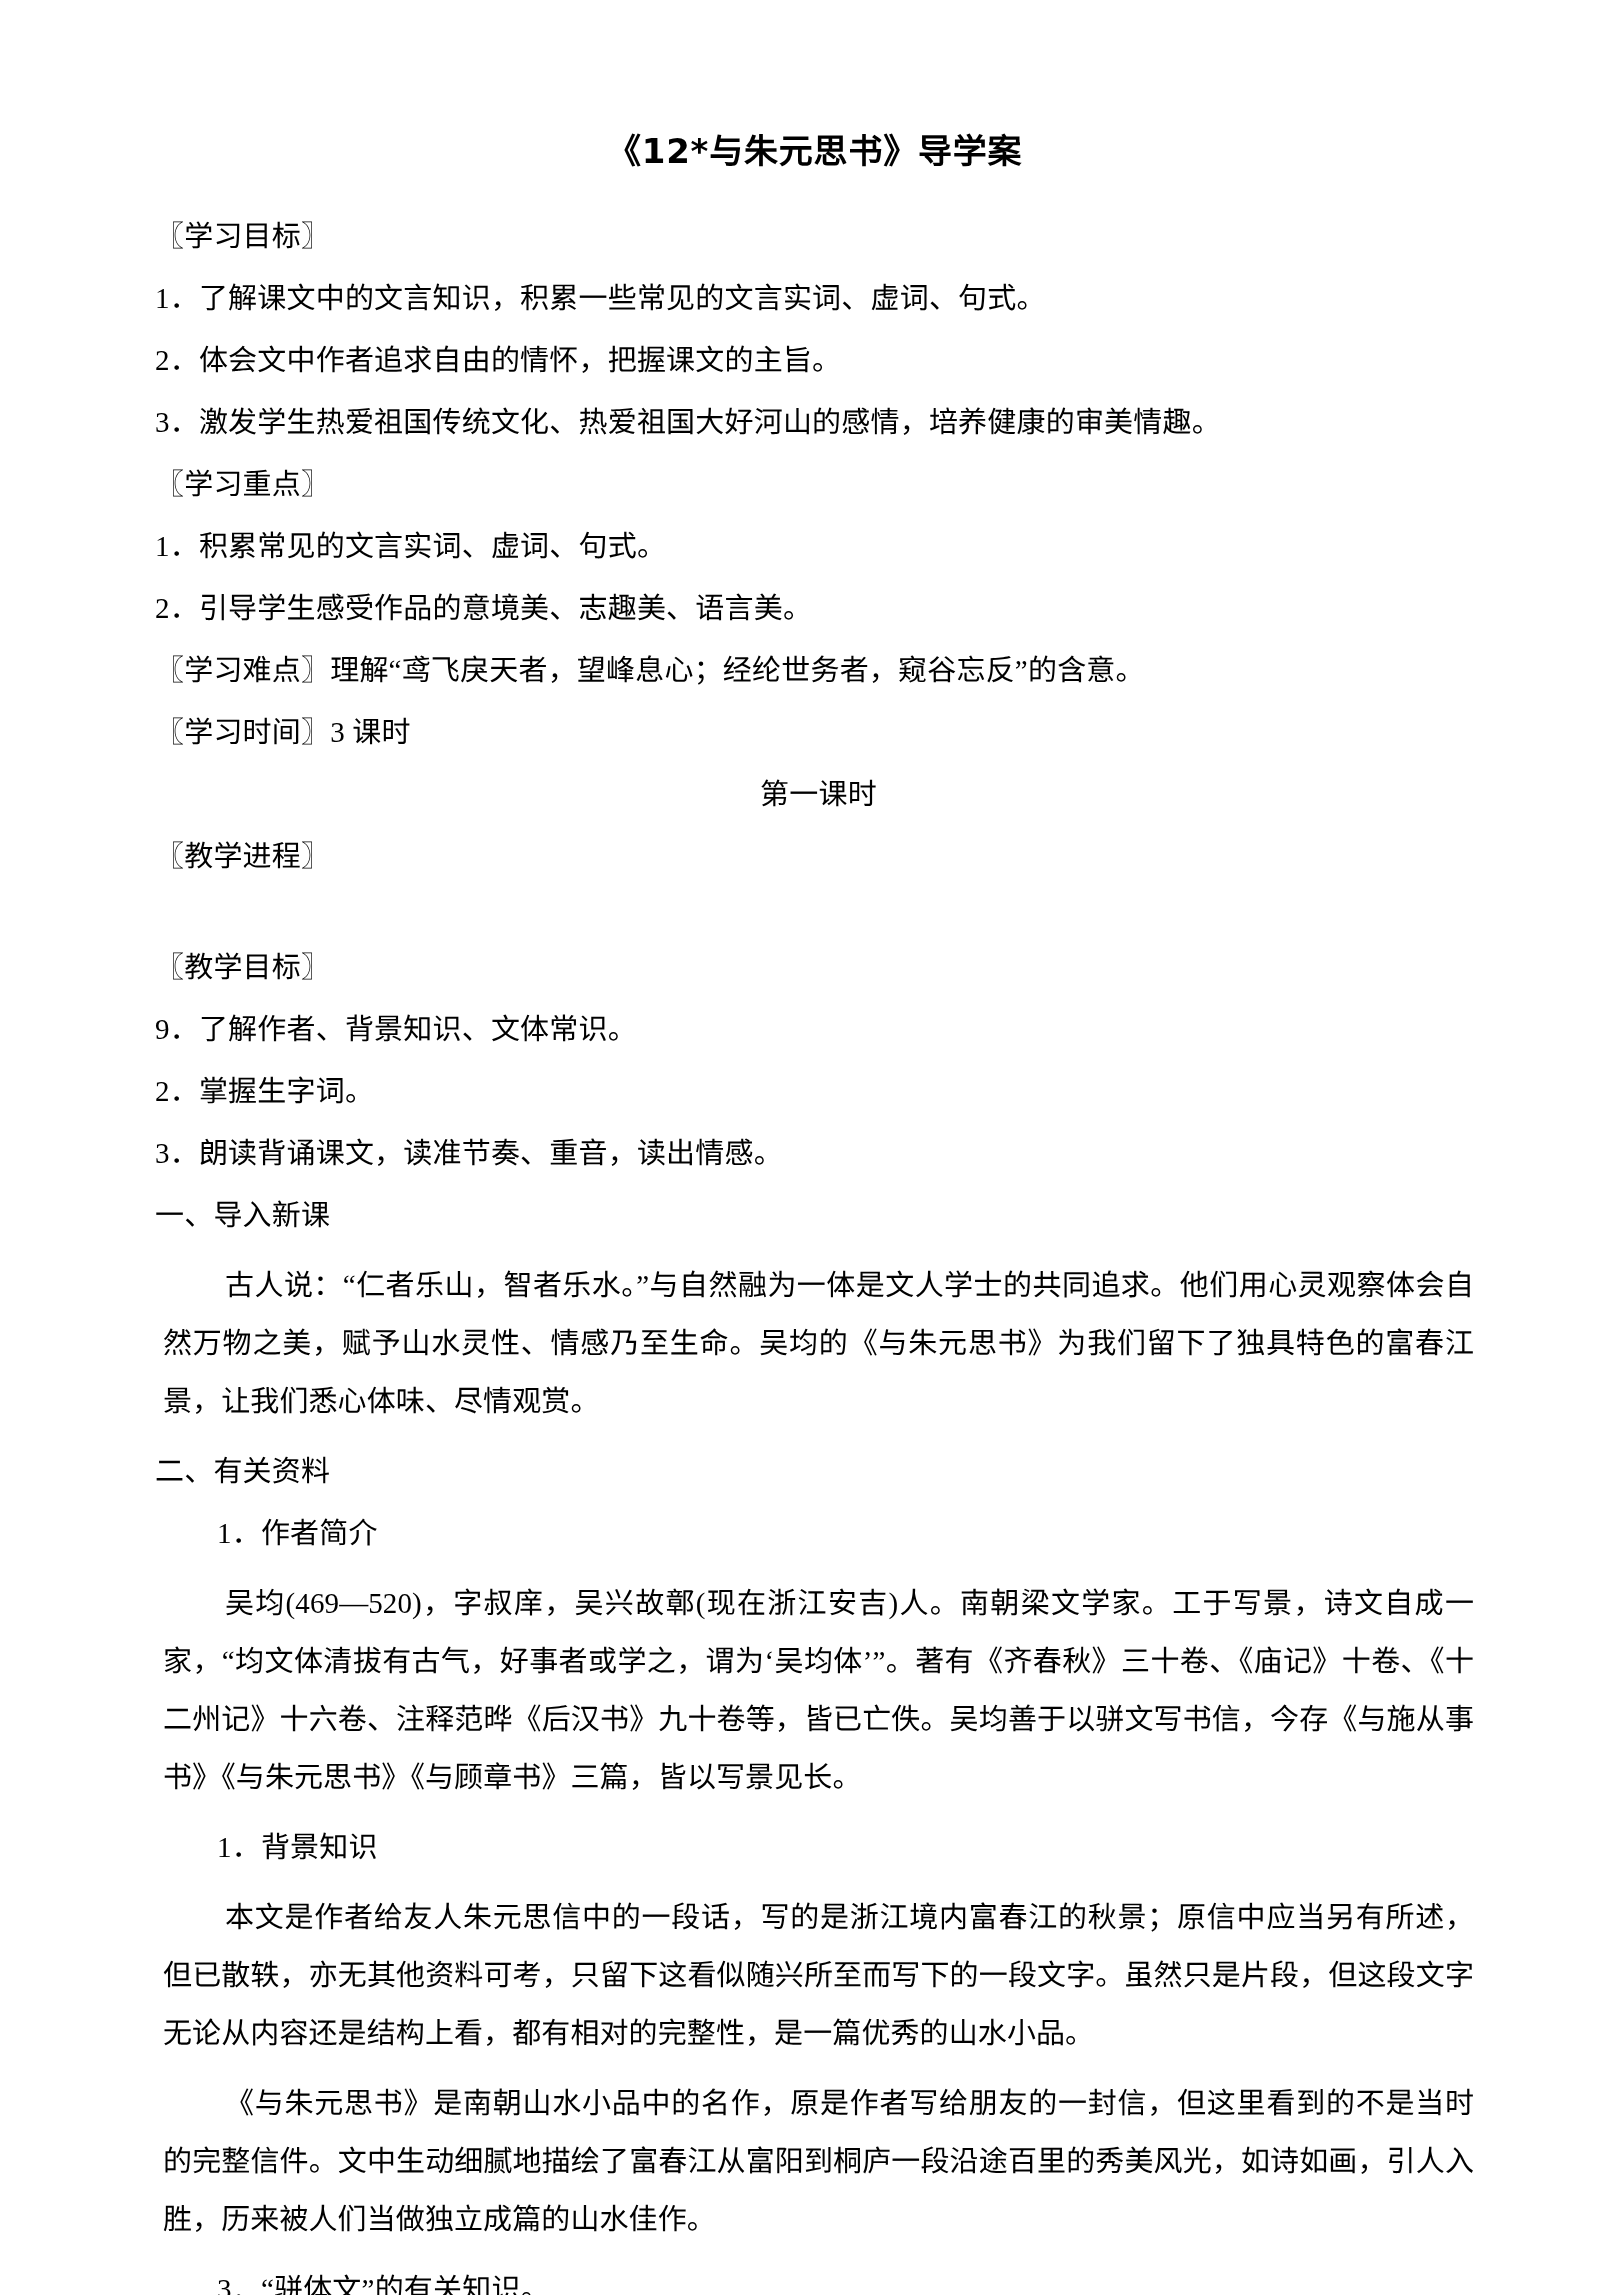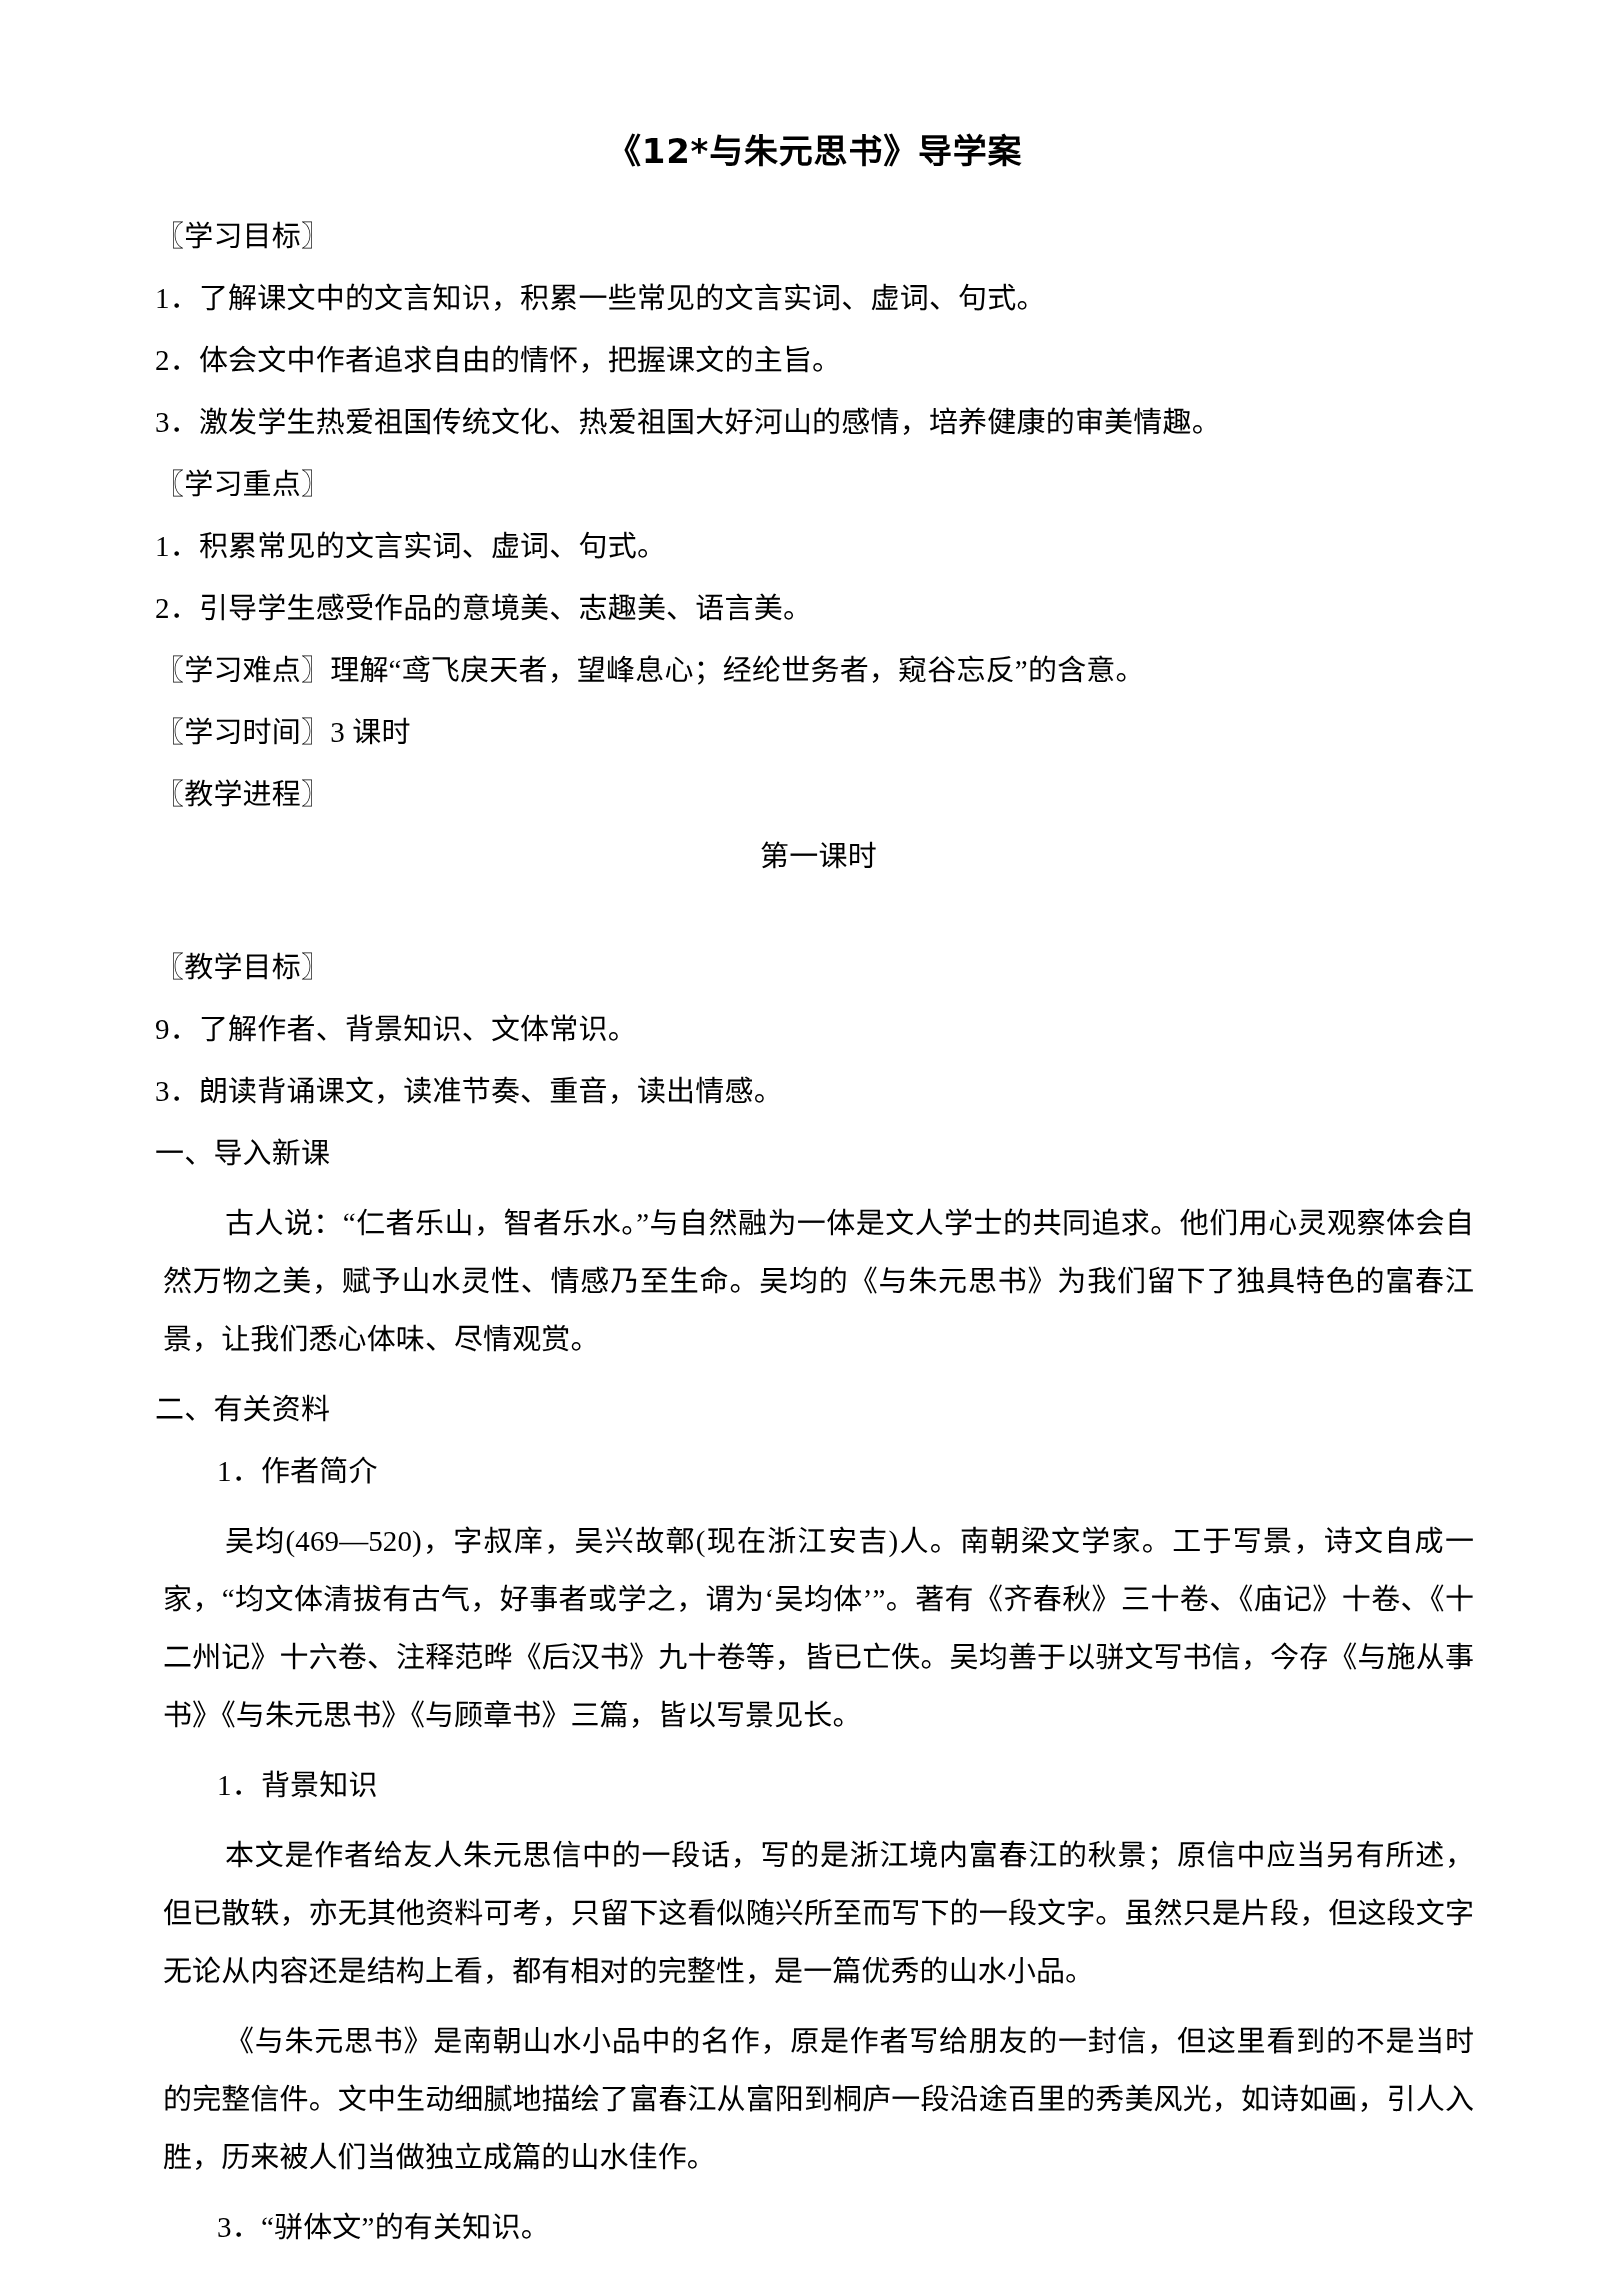--- a/index.html
+++ b/index.html
@@ -76,30 +76,31 @@
   <p class="line">〖学习重点〗</p>
 
   <p class="line">1．积累常见的文言实词、虚词、句式。</p>
 
   <p class="line">2．引导学生感受作品的意境美、志趣美、语言美。</p>
 
   <p class="line">〖学习难点〗理解“鸢飞戾天者，望峰息心；经纶世务者，窥谷忘反”的含意。</p>
 
   <p class="line">〖学习时间〗3 课时</p>
 
+  <p class="line center">第一课时</p>
+
   <p class="line">〖教学进程〗</p>
-
-  <p class="line center">第一课时</p>
 
   <div class="spacer-md"></div>
 
   <p class="line">〖教学目标〗</p>
 
   <p class="line">9．了解作者、背景知识、文体常识。</p>
 
+  <p class="line">2．掌握生字词。</p>
 
   <p class="line">3．朗读背诵课文，读准节奏、重音，读出情感。</p>
 
   <p class="line">一、导入新课</p>
 
   <p class="para">古人说：“仁者乐山，智者乐水。”与自然融为一体是文人学士的共同追求。他们用心灵观察体会自然万物之美，赋予山水灵性、情感乃至生命。吴均的《与朱元思书》为我们留下了独具特色的富春江景，让我们悉心体味、尽情观赏。</p>
 
   <p class="line">二、有关资料</p>
 
   <p class="line indent-2">1．作者简介</p>

